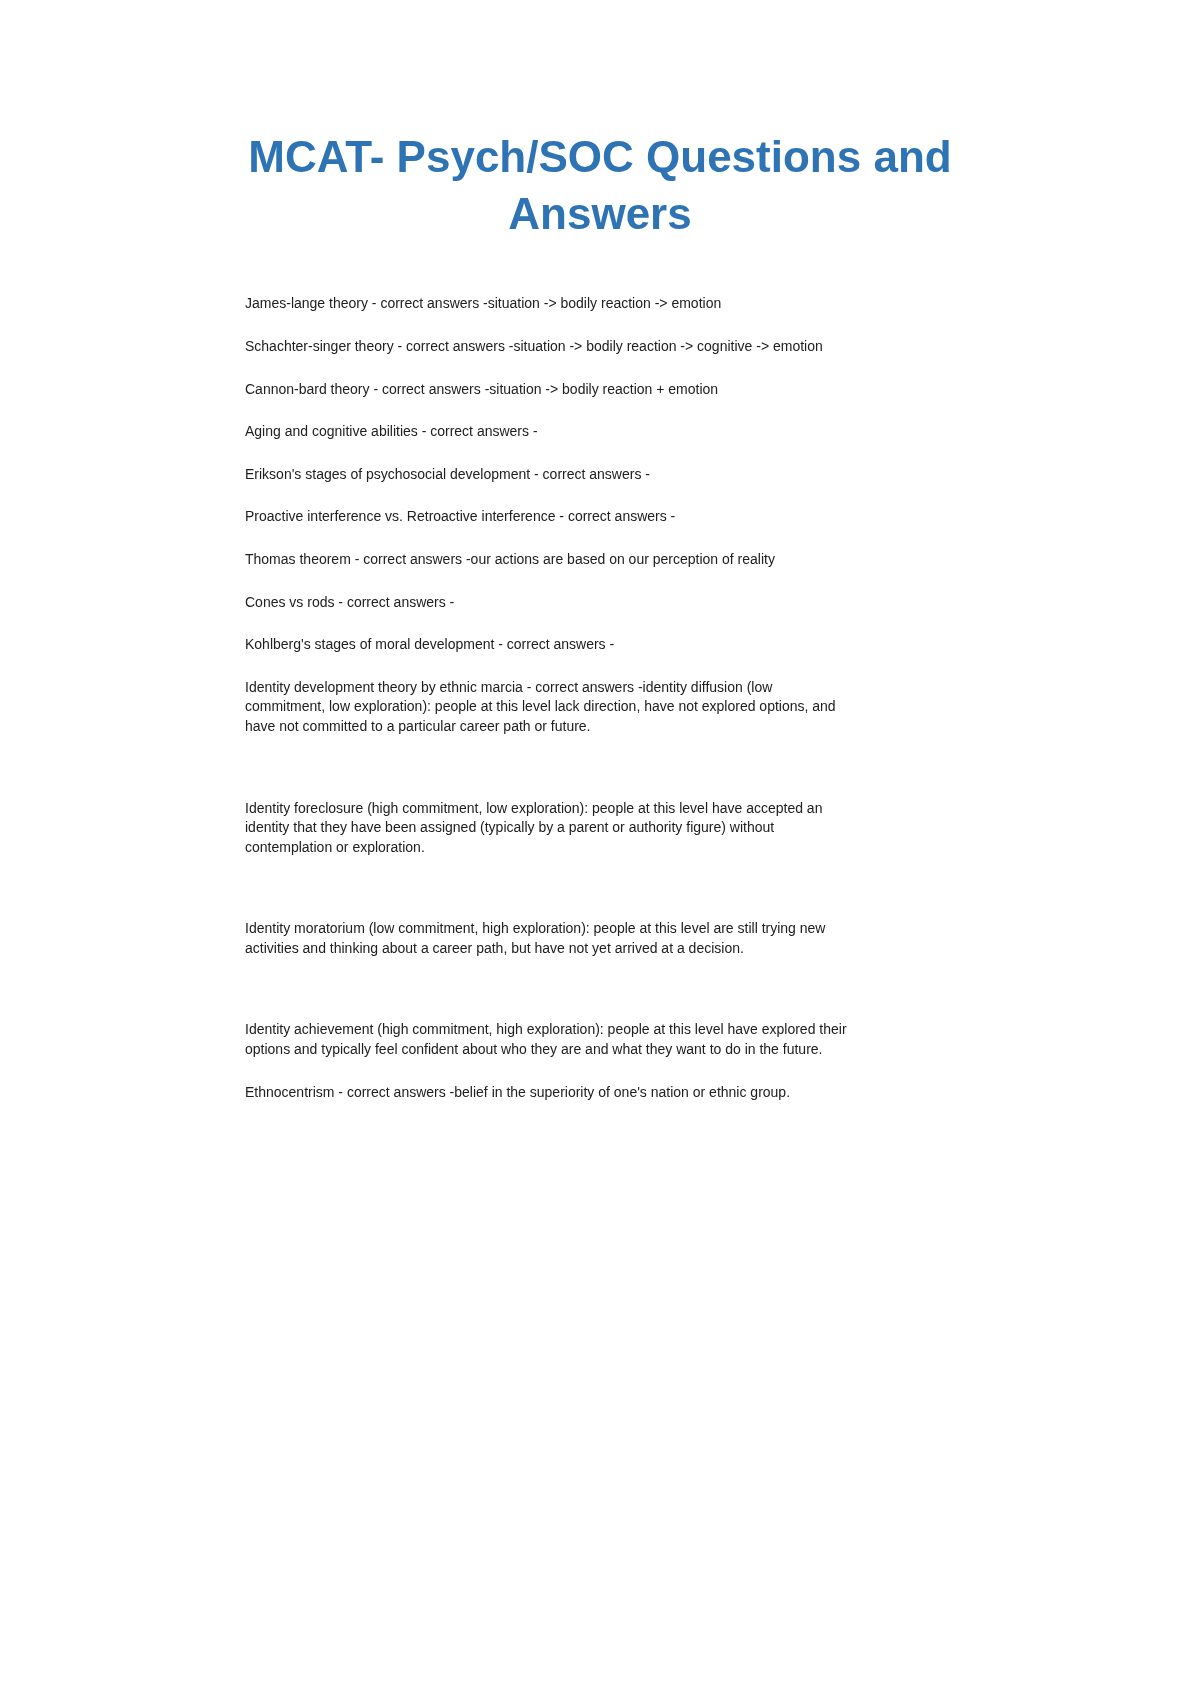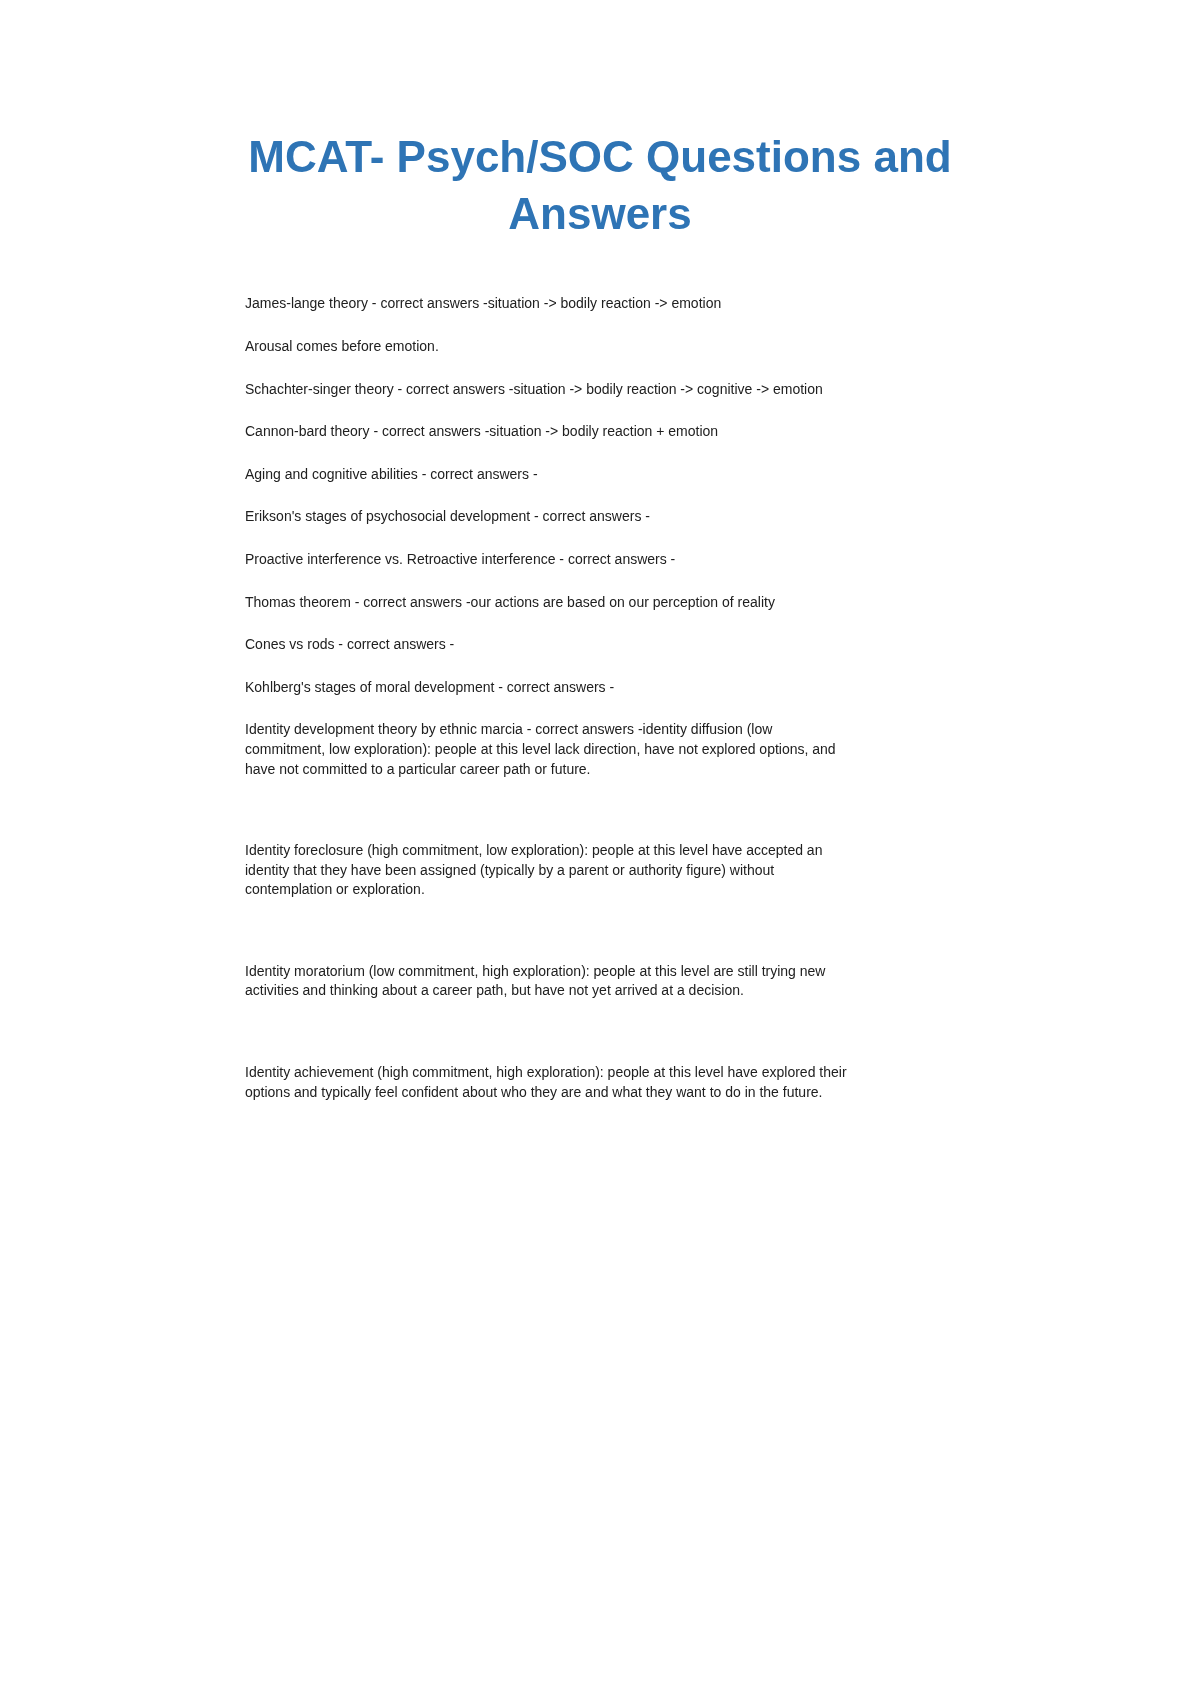--- a/index.html
+++ b/index.html
@@ -41,27 +41,27 @@
     margin-top: 62px;
   }
 </style>
 </head>
 <body>
 
 <div class="page">
   <h1 class="doc-title">MCAT- Psych/SOC Questions and Answers</h1>
   <div class="doc-body" id="doc-body">
       <p class="para">James-lange theory - correct answers -situation -&gt; bodily reaction -&gt; emotion</p>
-      <p class="para">Arousal comes before emotion.</p>
       <p class="para">Schachter-singer theory - correct answers -situation -&gt; bodily reaction -&gt; cognitive -&gt; emotion</p>
       <p class="para">Cannon-bard theory - correct answers -situation -&gt; bodily reaction + emotion</p>
       <p class="para">Aging and cognitive abilities - correct answers -</p>
       <p class="para">Erikson's stages of psychosocial development - correct answers -</p>
       <p class="para">Proactive interference vs. Retroactive interference - correct answers -</p>
       <p class="para">Thomas theorem - correct answers -our actions are based on our perception of reality</p>
       <p class="para">Cones vs rods - correct answers -</p>
       <p class="para">Kohlberg's stages of moral development - correct answers -</p>
       <p class="para">Identity development theory by ethnic marcia - correct answers -identity diffusion (low commitment, low exploration): people at this level lack direction, have not explored options, and have not committed to a particular career path or future.</p>
       <p class="para gap-before">Identity foreclosure (high commitment, low exploration): people at this level have accepted an identity that they have been assigned (typically by a parent or authority figure) without contemplation or exploration.</p>
       <p class="para gap-before">Identity moratorium (low commitment, high exploration): people at this level are still trying new activities and thinking about a career path, but have not yet arrived at a decision.</p>
       <p class="para gap-before">Identity achievement (high commitment, high exploration): people at this level have explored their options and typically feel confident about who they are and what they want to do in the future.</p>
+      <p class="para">Ethnocentrism - correct answers -belief in the superiority of one's nation or ethnic group.</p>
     </div>
 </div>
 
 </body></html>

